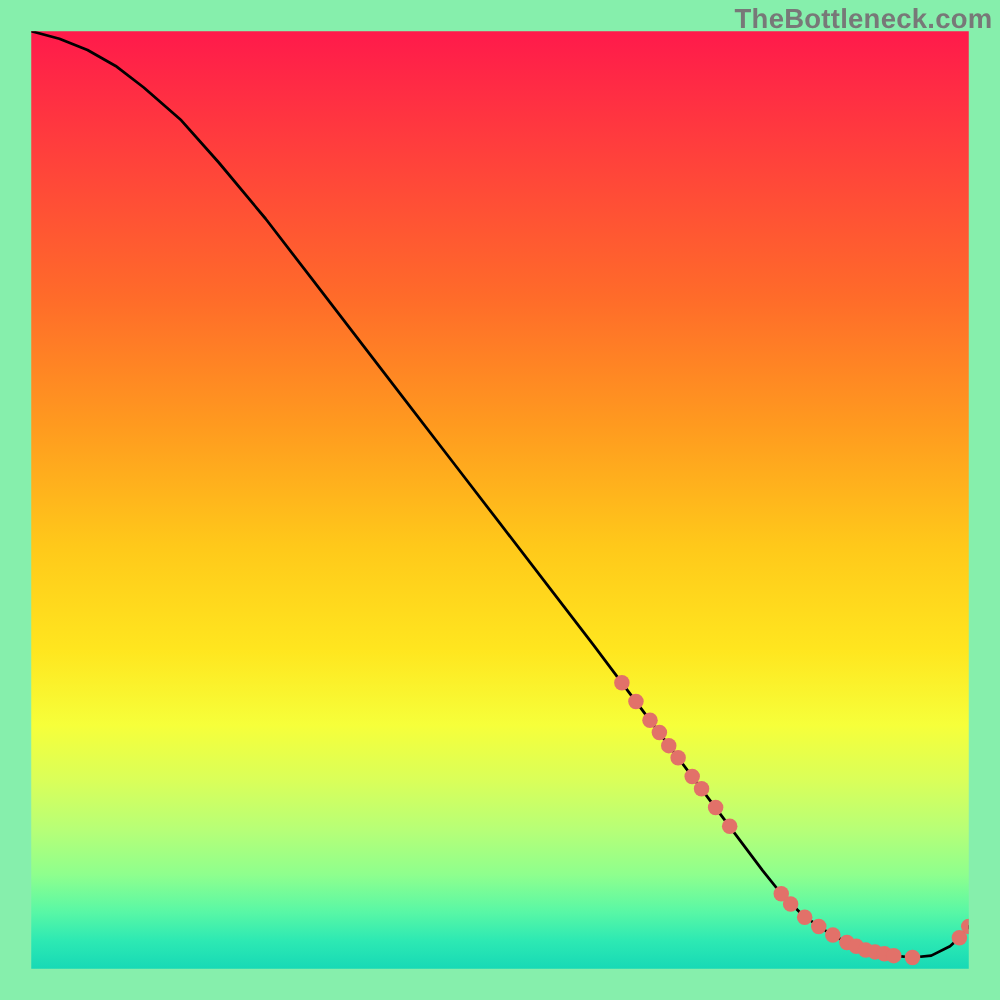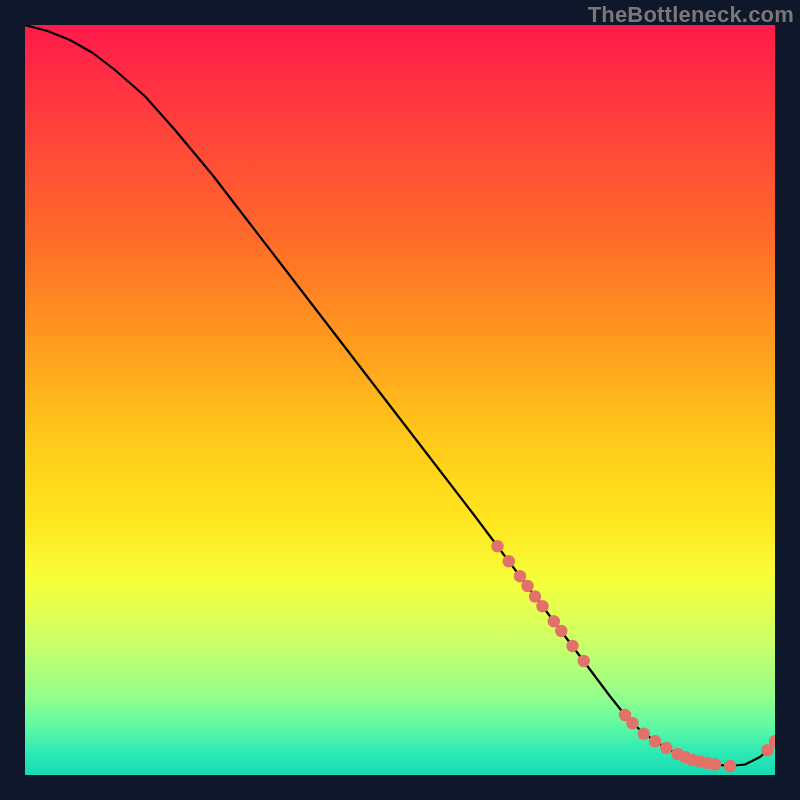--- a/index.html
+++ b/index.html
@@ -1,21 +1,21 @@
 <!DOCTYPE html>
 <html><head>
 <meta charset="utf-8">
 <style>
   * { margin: 0; padding: 0; box-sizing: border-box; }
   html, body { width: 800px; height: 800px; background: #000; overflow: hidden; }
   .stage {
     position: relative;
     width: 800px;
     height: 800px;
-    background: #0f172a;
+    background: #86efac;
   }
   .plot {
     position: absolute;
     left: 25px;
     top: 25px;
     width: 750px;
     height: 750px;
     background: linear-gradient(to bottom,
       #ff1a4b 0%,
       #ff3d3d 12%,

